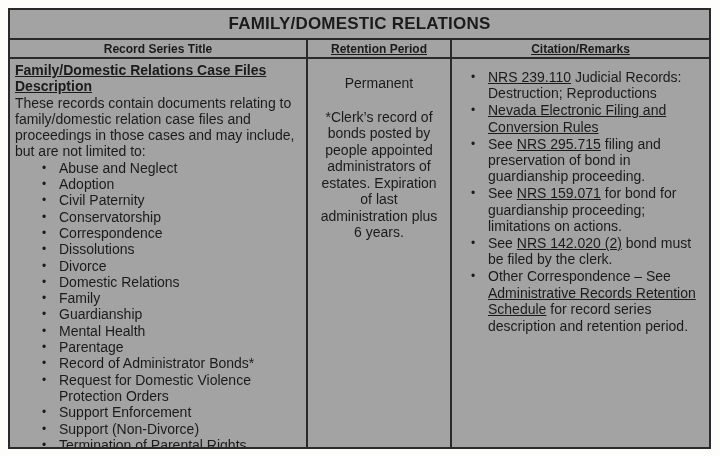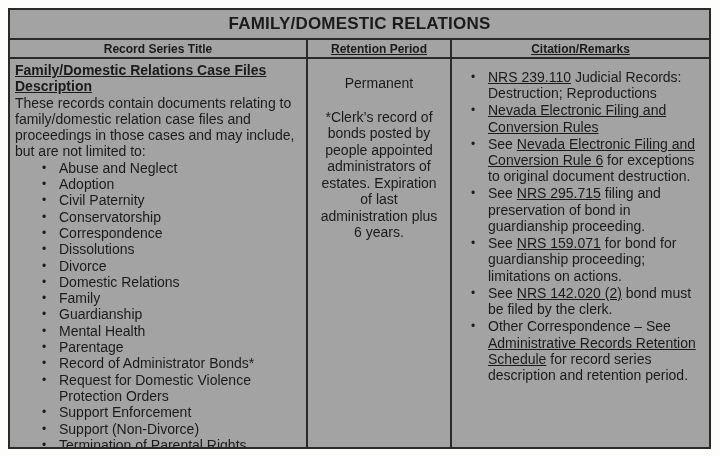--- a/index.html
+++ b/index.html
@@ -107,21 +107,20 @@
 
       <div class="body-cell cell-retention">
         <div>Permanent</div>
         <div class="retention-note">*Clerk’s record of bonds posted by people appointed administrators of estates. Expiration of last administration plus 6 years.</div>
       </div>
 
       <div class="body-cell cell-citations">
         <ul class="cites">
             <li><span class="u">NRS 239.110</span><span class=""> Judicial Records: Destruction; Reproductions</span></li>
             <li><span class="u">Nevada Electronic Filing and Conversion Rules</span></li>
-            <li><span class="">See </span><span class="u">Nevada Electronic Filing and Conversion Rule 6</span><span class=""> for exceptions to original document destruction.</span></li>
             <li><span class="">See </span><span class="u">NRS 295.715</span><span class=""> filing and preservation of bond in guardianship proceeding.</span></li>
             <li><span class="">See </span><span class="u">NRS 159.071</span><span class=""> for bond for guardianship proceeding; limitations on actions.</span></li>
             <li><span class="">See </span><span class="u">NRS 142.020 (2)</span><span class=""> bond must be filed by the clerk.</span></li>
             <li><span class="">Other Correspondence – See </span><span class="u">Administrative Records Retention Schedule</span><span class=""> for record series description and retention period.</span></li>
           </ul>
       </div>
 
     </div>
   </div>
 </div>

